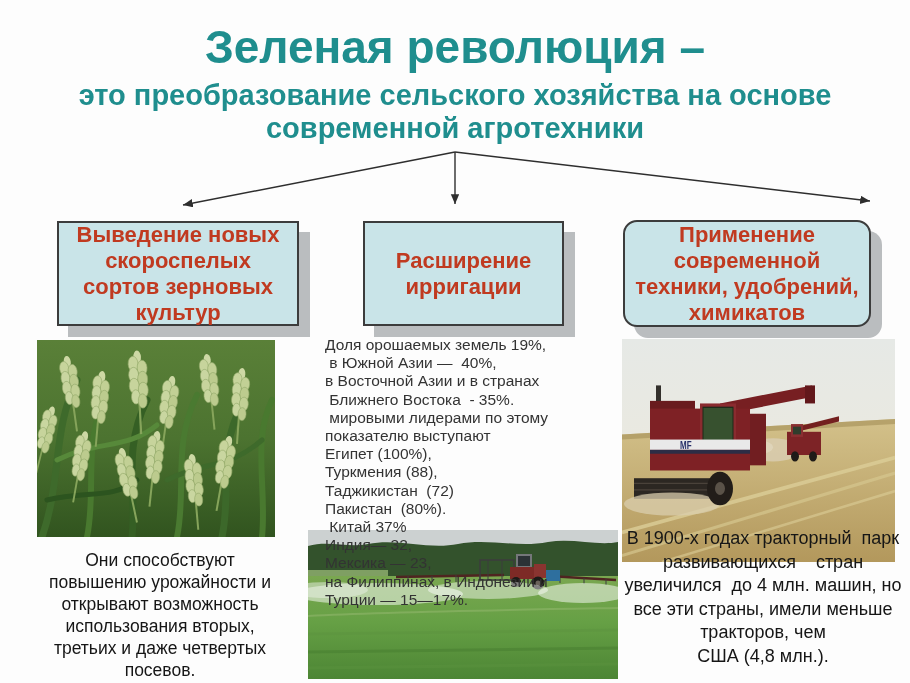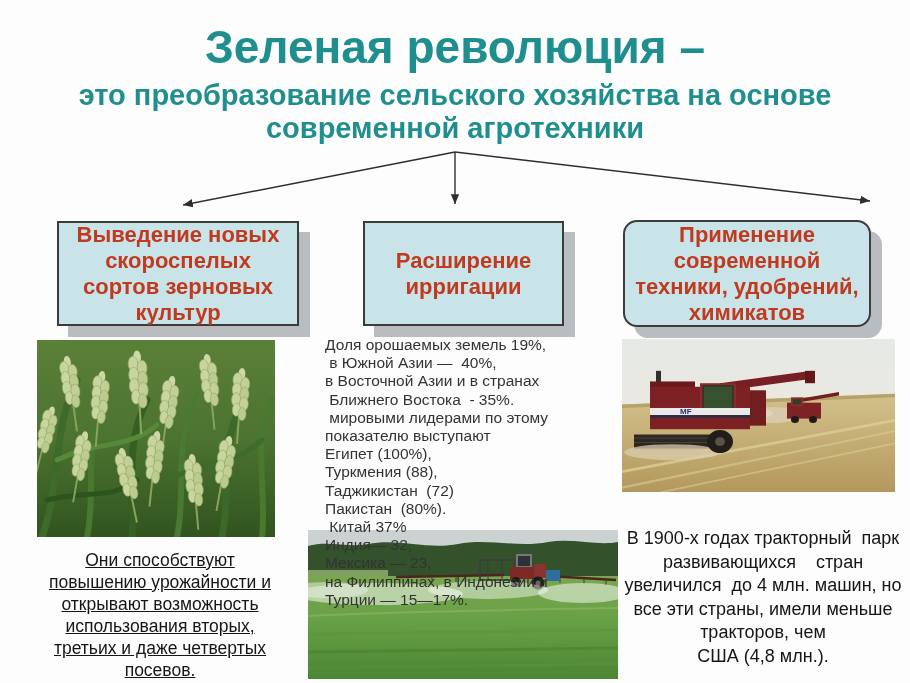--- a/index.html
+++ b/index.html
@@ -20,30 +20,30 @@
          box-shadow:11px 11px 0 0 var(--box-shadow-color,#babdbf);
          color:var(--box-text,#c03a20); font-weight:bold; font-size:22px; line-height:26px;
          white-space:pre-line; z-index:1; }
   .box-1 { left:57px;  top:221px; width:242px; height:105px; }
   .box-2 { left:363px; top:221px; width:201px; height:105px; }
   .box-3 { left:623px; top:220px; width:248px; height:107px;border-radius:14px; }
 
   .photo { position:absolute; z-index:1; }
   .photo svg { display:block; width:100%; height:100%; }
   .photo-wheat    { left:37px;  top:340px; width:238px; height:197px; }
-  .photo-combines { left:622px; top:339px; width:273px; height:153px;text-align:center; }
+  .photo-combines { left:622px; top:339px; width:273px; height:223px;text-align:center; }
   .photo-sprayer  { left:308px; top:530px; width:310px; height:149px; }
 
   .stats { position:absolute; left:325px; top:336px; z-index:2;
            font-size:15.5px; line-height:18.2px; color:var(--stats-text,#333333); }
   .stats div { white-space:pre; }
 
   .note { position:absolute; z-index:2; text-align:center; color:var(--body-text,#161616); }
   .note div { white-space:pre; }
-  .note-left  { left:20px;  top:549px; width:280px; font-size:17.5px; line-height:22px;text-decoration:underline; }
+  .note-left  { left:20px;  top:549px; width:280px; font-size:17.5px; line-height:22px; }
   .note-right { left:618px; top:527px; width:290px; font-size:18px;   line-height:23.5px; }
 </style>
 </head>
 <body>
 
 <div class="slide">
 
   <div class="title">Зеленая революция –</div>
 
   <div class="subtitle">

